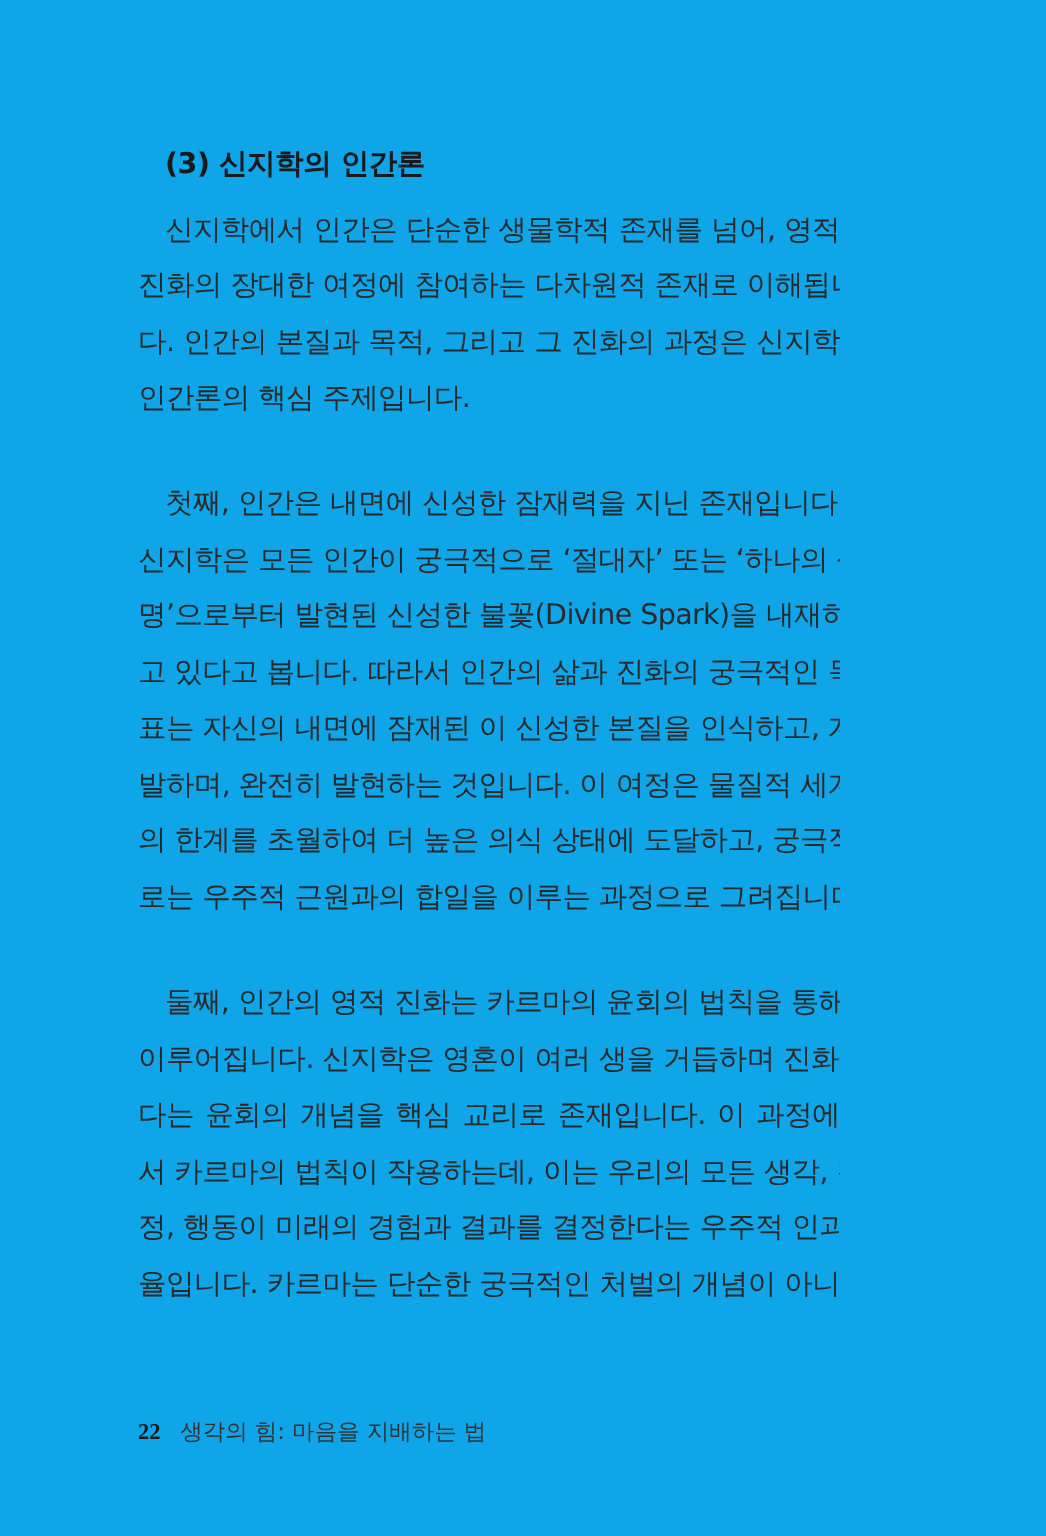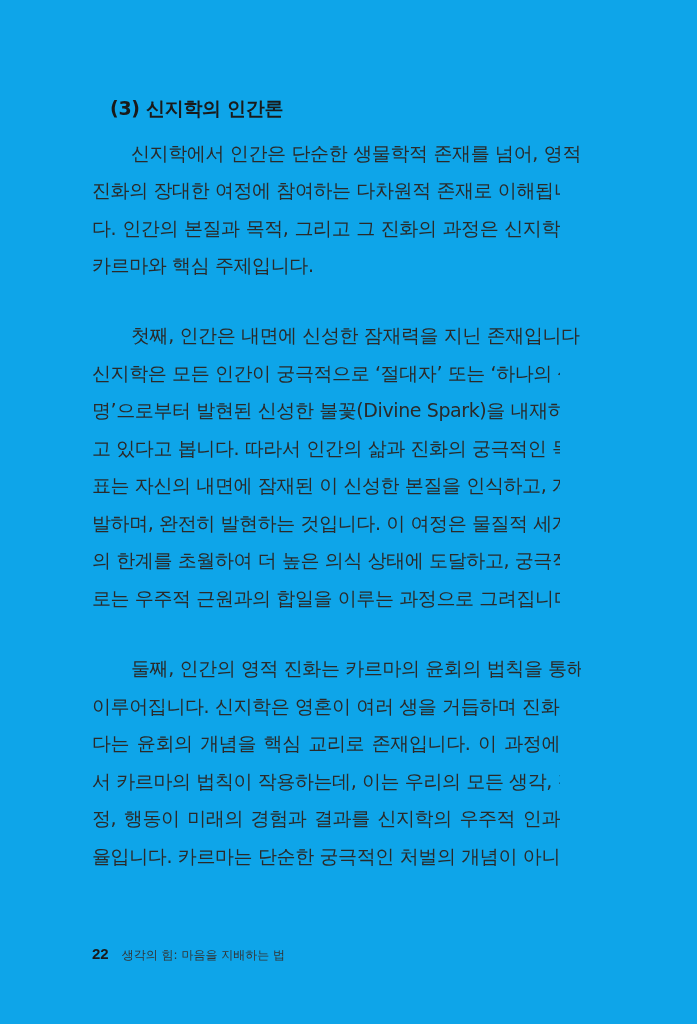--- a/index.html
+++ b/index.html
@@ -4,57 +4,57 @@
 <style>
   html, body { margin: 0; padding: 0; background: #ffffff; }
   body { width: 697px; height: 1024px; position: relative; overflow: hidden;
          font-family: "DejaVu Sans", "Liberation Sans", sans-serif; color: #222222; }
   .page { position: absolute; left: 0; top: 0; width: 697px; height: 1024px; background: #0ea5e9; padding-left: 32px; }
   .heading { position: absolute; left: 110px; top: 96px; font-size: 19px; font-weight: bold;
              color: #1a1a1a; letter-spacing: -0.3px; white-space: nowrap; }
   .line { position: absolute; left: 92px; width: 468px; height: 30px; font-size: 19px;
           line-height: 30px; white-space: nowrap; color: #2a2a2a; letter-spacing: -0.4px;
           text-align: justify; text-align-last: justify; overflow: hidden; }
-  .line.indent { left: 110px; width: 450px; margin-left: 21px; }
+  .line.indent { left: 110px; width: 450px; }
   .line.last { text-align-last: left; }
   .footer { position: absolute; left: 92px; top: 944px; white-space: nowrap; }
   .footer .num { font-size: 15px; font-weight: bold; color: #1a1a1a; margin-right: 8px;
-                 font-family: Liberation Sans, sans-serif; }
-  .footer .title { font-size: 12px; color: #333; font-family: "DejaVu Sans", sans-serif; }
+                 font-family: Liberation Serif, serif; }
+  .footer .title { font-size: 15px; color: #333; font-family: "DejaVu Sans", sans-serif; }
 </style>
 </head>
 <body>
 
 <div class="page">
   <div class="heading">(3) 신지학의 인간론</div>
 
   <div>
     <div class="line indent" style="top:138px">신지학에서 인간은 단순한 생물학적 존재를 넘어, 영적</div>
     <div class="line" style="top:175px">진화의 장대한 여정에 참여하는 다차원적 존재로 이해됩니</div>
     <div class="line" style="top:213px">다. 인간의 본질과 목적, 그리고 그 진화의 과정은 신지학</div>
-    <div class="line last" style="top:250px">카르마와 핵심 주제입니다.</div>
+    <div class="line last" style="top:250px">인간론의 핵심 주제입니다.</div>
   </div>
 
   <div>
     <div class="line indent" style="top:320px">첫째, 인간은 내면에 신성한 잠재력을 지닌 존재입니다.</div>
     <div class="line" style="top:358px">신지학은 모든 인간이 궁극적으로 ‘절대자’ 또는 ‘하나의 생</div>
     <div class="line" style="top:395px">명’으로부터 발현된 신성한 불꽃(Divine Spark)을 내재하</div>
     <div class="line" style="top:433px">고 있다고 봅니다. 따라서 인간의 삶과 진화의 궁극적인 목</div>
     <div class="line" style="top:470px">표는 자신의 내면에 잠재된 이 신성한 본질을 인식하고, 계</div>
     <div class="line" style="top:508px">발하며, 완전히 발현하는 것입니다. 이 여정은 물질적 세계</div>
     <div class="line" style="top:545px">의 한계를 초월하여 더 높은 의식 상태에 도달하고, 궁극적으</div>
     <div class="line" style="top:583px">로는 우주적 근원과의 합일을 이루는 과정으로 그려집니다.</div>
   </div>
 
   <div>
     <div class="line indent" style="top:653px">둘째, 인간의 영적 진화는 카르마의 윤회의 법칙을 통해</div>
     <div class="line" style="top:691px">이루어집니다. 신지학은 영혼이 여러 생을 거듭하며 진화한</div>
     <div class="line" style="top:728px">다는 윤회의 개념을 핵심 교리로 존재입니다. 이 과정에</div>
     <div class="line" style="top:766px">서 카르마의 법칙이 작용하는데, 이는 우리의 모든 생각, 감</div>
-    <div class="line" style="top:803px">정, 행동이 미래의 경험과 결과를 신지학의 우주적 인과</div>
+    <div class="line" style="top:803px">정, 행동이 미래의 경험과 결과를 결정한다는 우주적 인과</div>
     <div class="line" style="top:841px">율입니다. 카르마는 단순한 궁극적인 처벌의 개념이 아니</div>
   </div>
 
   <div class="footer">
     <span class="num">22</span>
     <span class="title">생각의 힘: 마음을 지배하는 법</span>
   </div>
 </div>
 
 </body></html>

